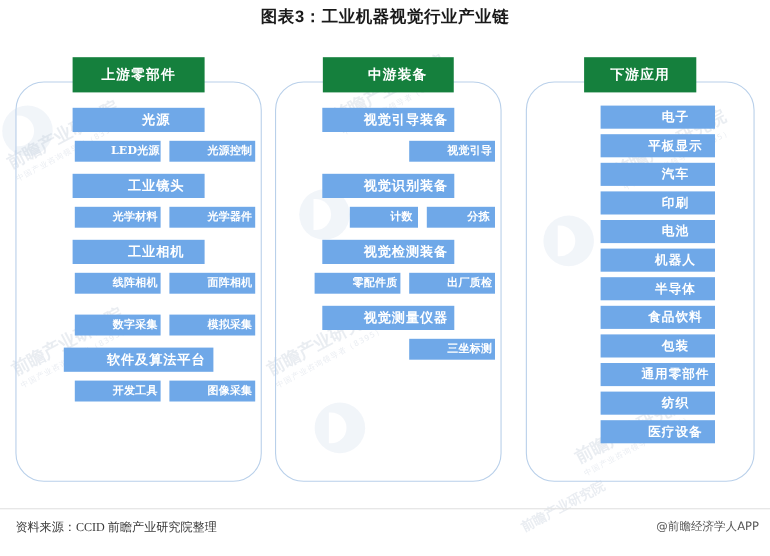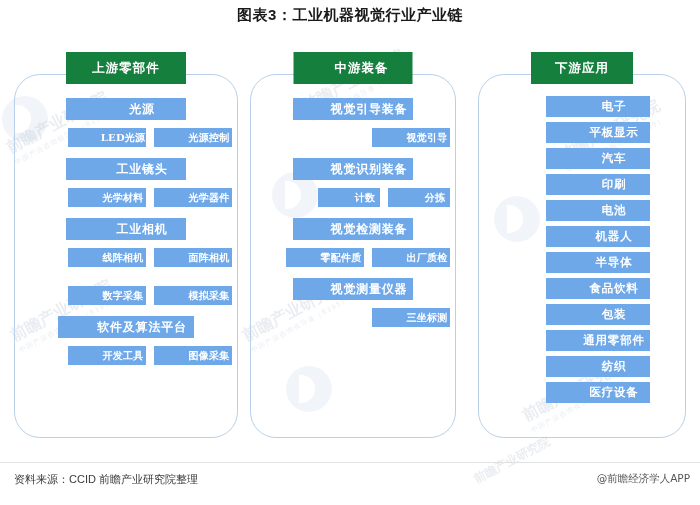--- a/index.html
+++ b/index.html
@@ -108,21 +108,21 @@
   .gap-m{height:11px;}
   .gap-xs{height:5px;}
 
   
   .footer-line{
     position:absolute;left:0;right:0;top:462px;height:1px;background:#e2e2e2;
   }
   .source{
     position:absolute;left:14px;top:472px;
     font-size:11px;color:#3a3a3a;
-    font-family:Liberation Sans, sans-serif;
+    font-family:Liberation Serif, serif;
   }
   .brand{
     position:absolute;right:10px;top:472px;
     font-size:10.5px;color:#555555;
     font-family:"DejaVu Sans",sans-serif;
   }
 </style>
 </head>
 <body>
 

